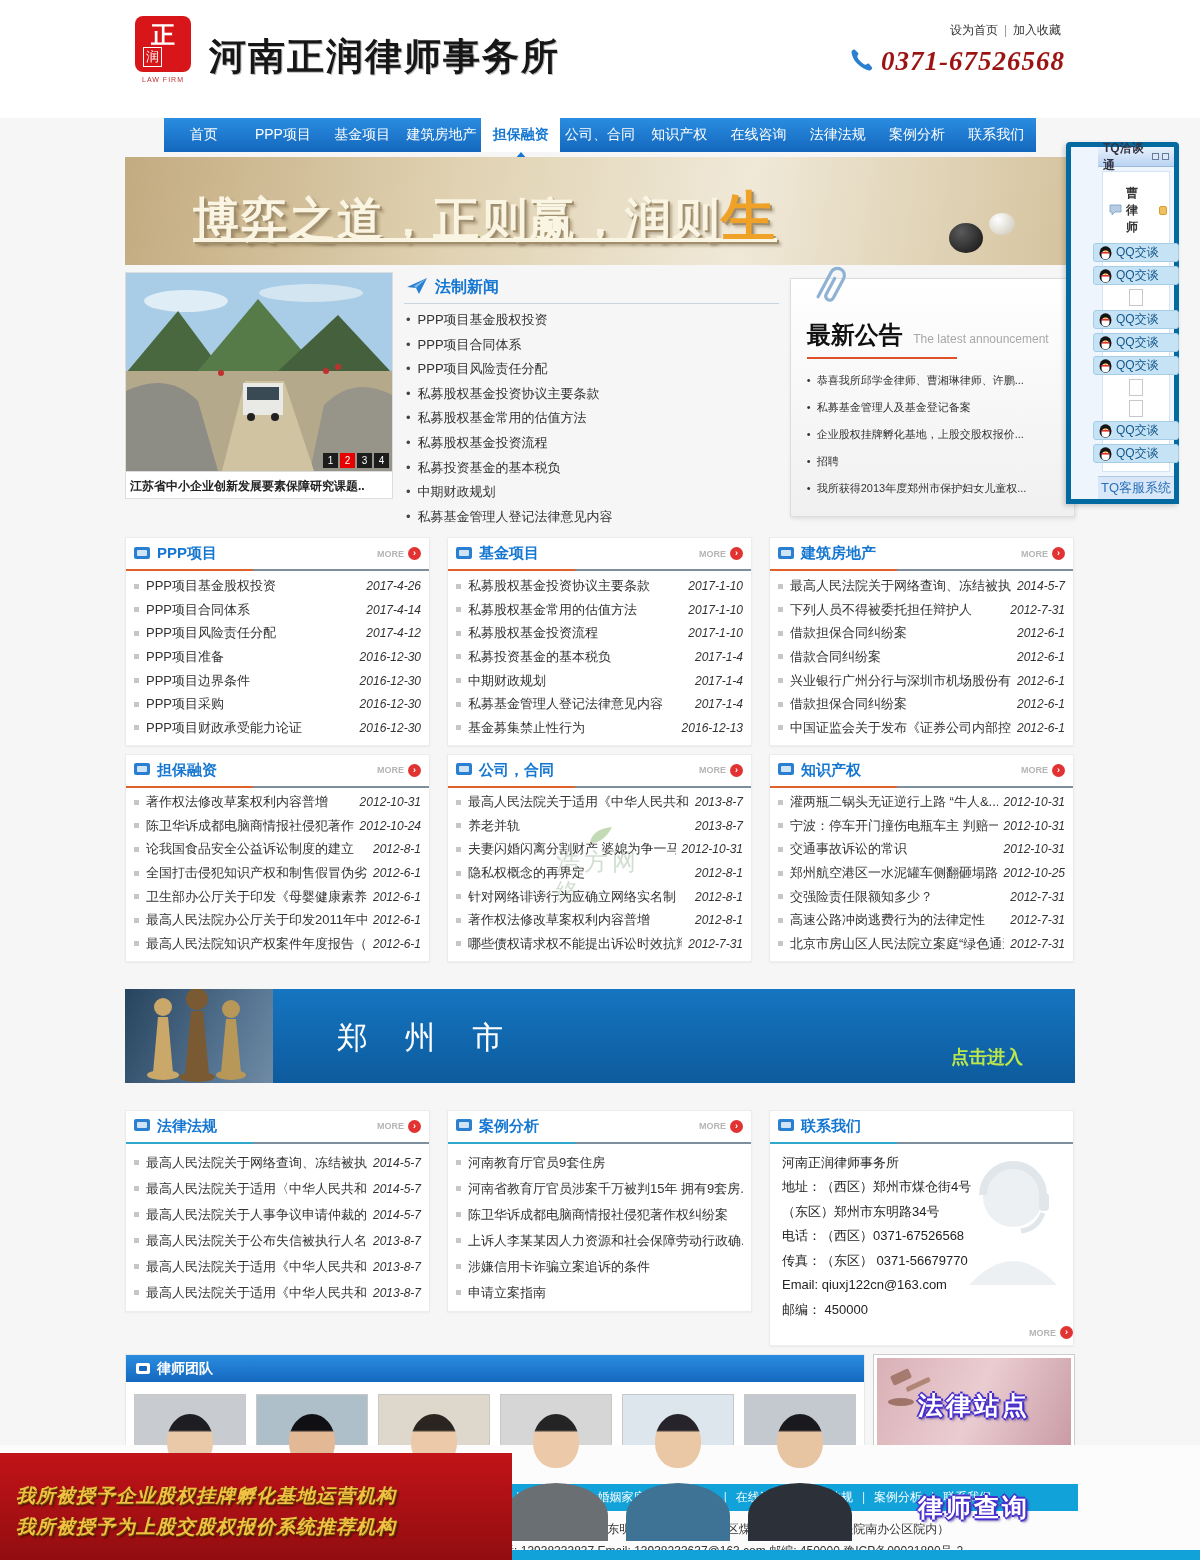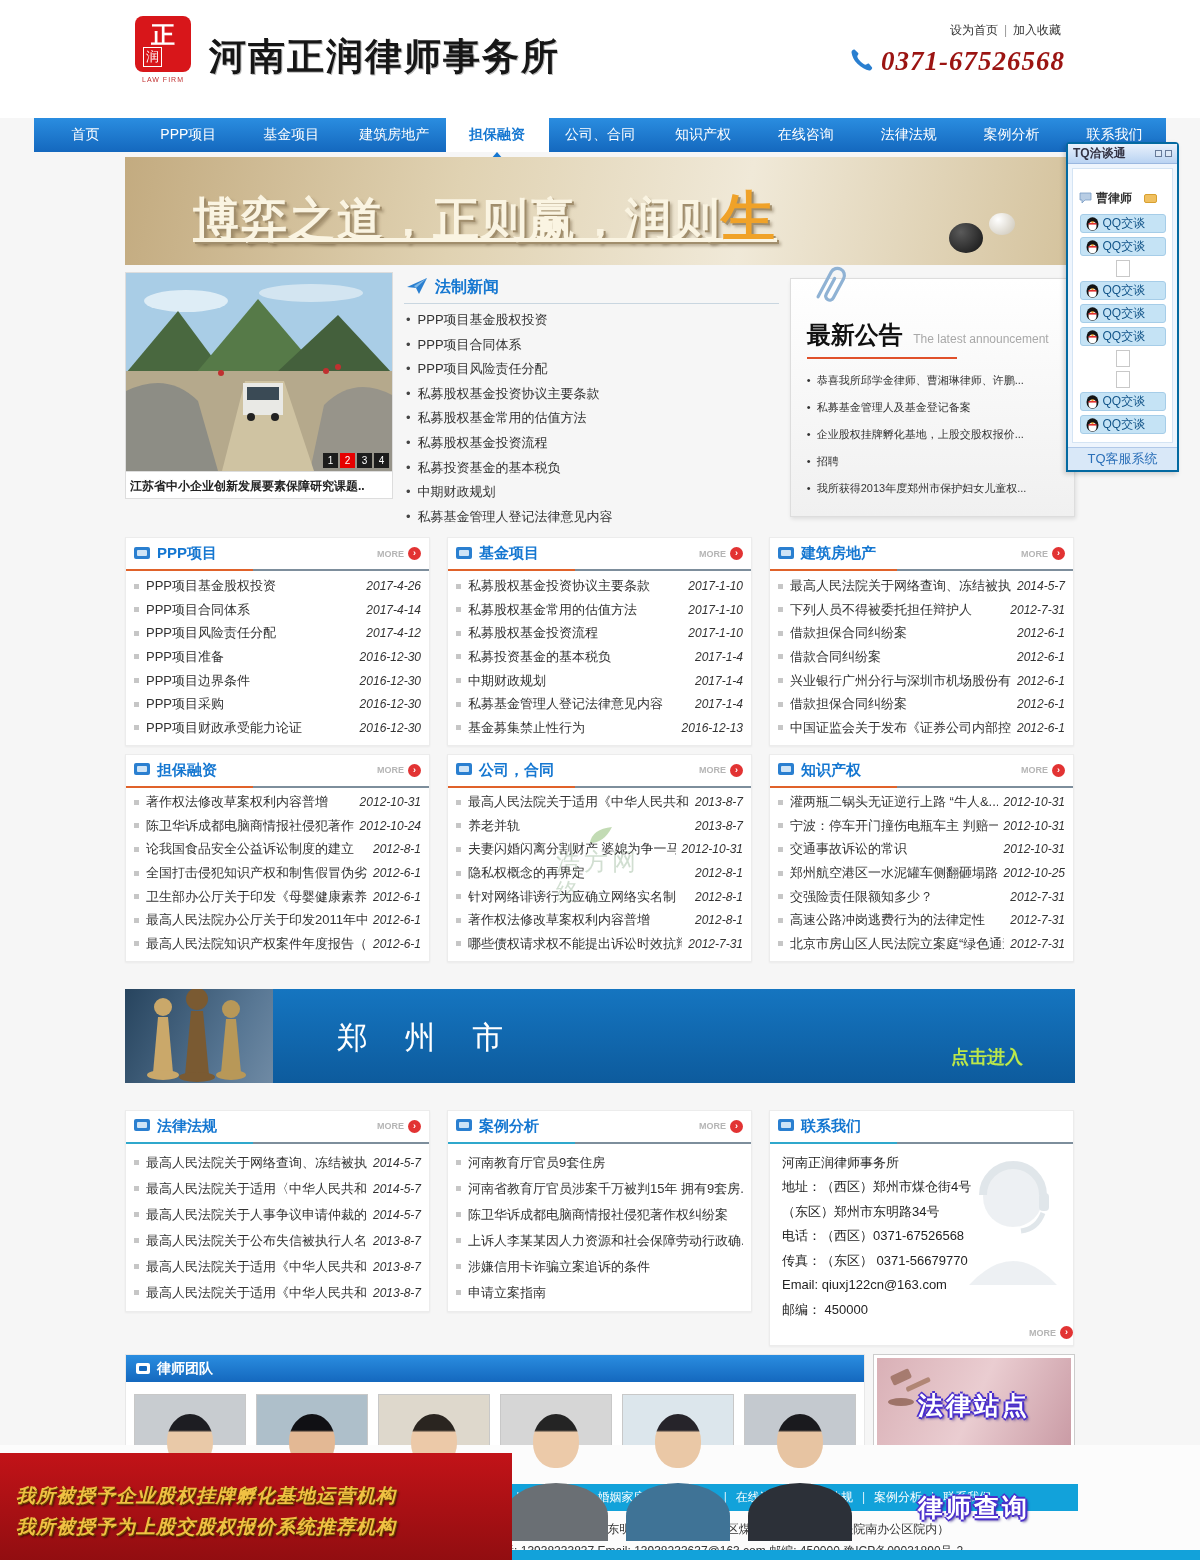--- a/index.html
+++ b/index.html
@@ -18,21 +18,21 @@
   .site-title { position:absolute; left:84px; top:32px; font-size:37px; font-weight:bold; color:#161616;
                 letter-spacing:2px; text-shadow:1px 1px 0 #bbb; }
   .top-links { position:absolute; right:14px; top:22px; font-size:12px; color:#333; }
   .top-links span { cursor:pointer; }
   .top-links .sep { color:#999; margin:0 6px; cursor:default; }
   .phone-row { position:absolute; right:10px; top:46px; display:flex; align-items:center; gap:8px; }
   .phone-num { color:#9b1412; font-family:"Liberation Serif",serif; font-style:italic; font-weight:bold;
                font-size:27px; letter-spacing:1px; }
 
   
-  .navband { width:1132px; margin:0 auto; height:34px; background:linear-gradient(#2a8de0,#1468be); display:flex; }
+  .navband { width:872px; margin:0 auto; height:34px; background:linear-gradient(#2a8de0,#1468be); display:flex; }
   .nav-item { flex:1; display:flex; align-items:center; justify-content:center; color:#fff; font-size:14px;
               cursor:pointer; position:relative; white-space:nowrap; }
   .nav-item.active { background:#fff; color:#1577d1; font-weight:bold; }
   .nav-item.active::after { content:""; position:absolute; left:50%; bottom:-7px; transform:translateX(-50%);
        border-left:6px solid transparent; border-right:6px solid transparent; border-bottom:7px solid #1577d1; }
 
   
   .banner { width:950px; margin:5px auto 7px; height:108px; position:relative; overflow:hidden;
             background:linear-gradient(100deg,#c3ab80,#e0d2b2 35%,#f0e9d8 65%,#d4c29c); }
   .banner-text { position:absolute; left:68px; top:24px; font-size:46px; font-weight:bold; color:#faf4e2;
@@ -138,30 +138,30 @@
   .fline1 { position:absolute; left:378px; top:76px; font-size:12px; color:#333; white-space:nowrap; }
   .fline2 { position:absolute; left:372px; top:98px; font-size:12px; color:#333; white-space:nowrap; }
   .bstrip { position:absolute; left:0; bottom:0; width:1200px; height:10px; background:#12a2da; }
   .redbox { position:absolute; left:0; top:8px; width:512px; height:115px; z-index:5;
             background:linear-gradient(#c21318,#8e0d10); display:flex; flex-direction:column;
             justify-content:center; padding-left:16px; }
   .redline { color:#f0c143; font-size:19px; font-weight:bold; font-style:italic; line-height:31px;
              letter-spacing:1px; text-shadow:1px 1px 0 #6a4a00, 2px 2px 2px rgba(0,0,0,.55); white-space:nowrap; }
 
   
-  .qqpanel { position:absolute; left:1066px; top:142px; width:113px; z-index:20; border:2px solid #0369a1;
-             background:#eef5fd; border-radius:4px 4px 0 0; box-shadow:-2px 2px 5px rgba(0,0,0,.18); }
+  .qqpanel { position:absolute; left:1066px; top:142px; width:113px; z-index:20; border:5px solid #0369a1;
+             background:#eef5fd; border-radius:4px 4px 0 0; box-shadow:-2px 2px 5px rgba(0,0,0,.18);padding-left:27px; }
   .qq-hd { height:20px; background:linear-gradient(#e9f1fc,#b9d3f2); display:flex; align-items:center;
            padding:0 5px; font-size:12px; color:#334; font-weight:bold; border-bottom:1px solid #9bb8e0; }
   .winbtns { margin-left:auto; display:flex; gap:3px; }
   .winbtn { width:7px; height:7px; border:1px solid #667a99; background:#dde8f6; cursor:pointer; }
   .qq-bd { background:#fff; margin:4px; border:1px solid #d4e4f4; padding:5px 2px 6px;
            display:flex; flex-direction:column; align-items:center; }
   .lawyer-row { display:flex; align-items:center; gap:4px; font-size:12px; font-weight:bold; color:#333;
-                align-self:flex-start; margin:16px 0 5px 4px; }
+                align-self:flex-start; margin:8px 0 5px 4px; }
   .badge { width:13px; height:9px; background:#f0c060; border:1px solid #d8a030; border-radius:2px; margin-left:8px; }
   .qqbtn { display:flex; align-items:center; gap:4px; width:86px; height:19px; background:#c5e3f5;
            border:1px solid #a6cde8; border-radius:3px; padding:0 5px; margin:2px 0; font-size:12px;
            color:#14568a; cursor:pointer; }
   .gapbox { width:14px; height:17px; border:1px solid #c8c8c8; background:#fff; margin:2px 0; }
   .qq-ft { height:23px; background:#d9e8f8; border-top:1px solid #b0c8e8; display:flex; align-items:center;
            justify-content:center; font-size:13px; color:#2a6fb8; }
 </style>
 </head>
 <body>

